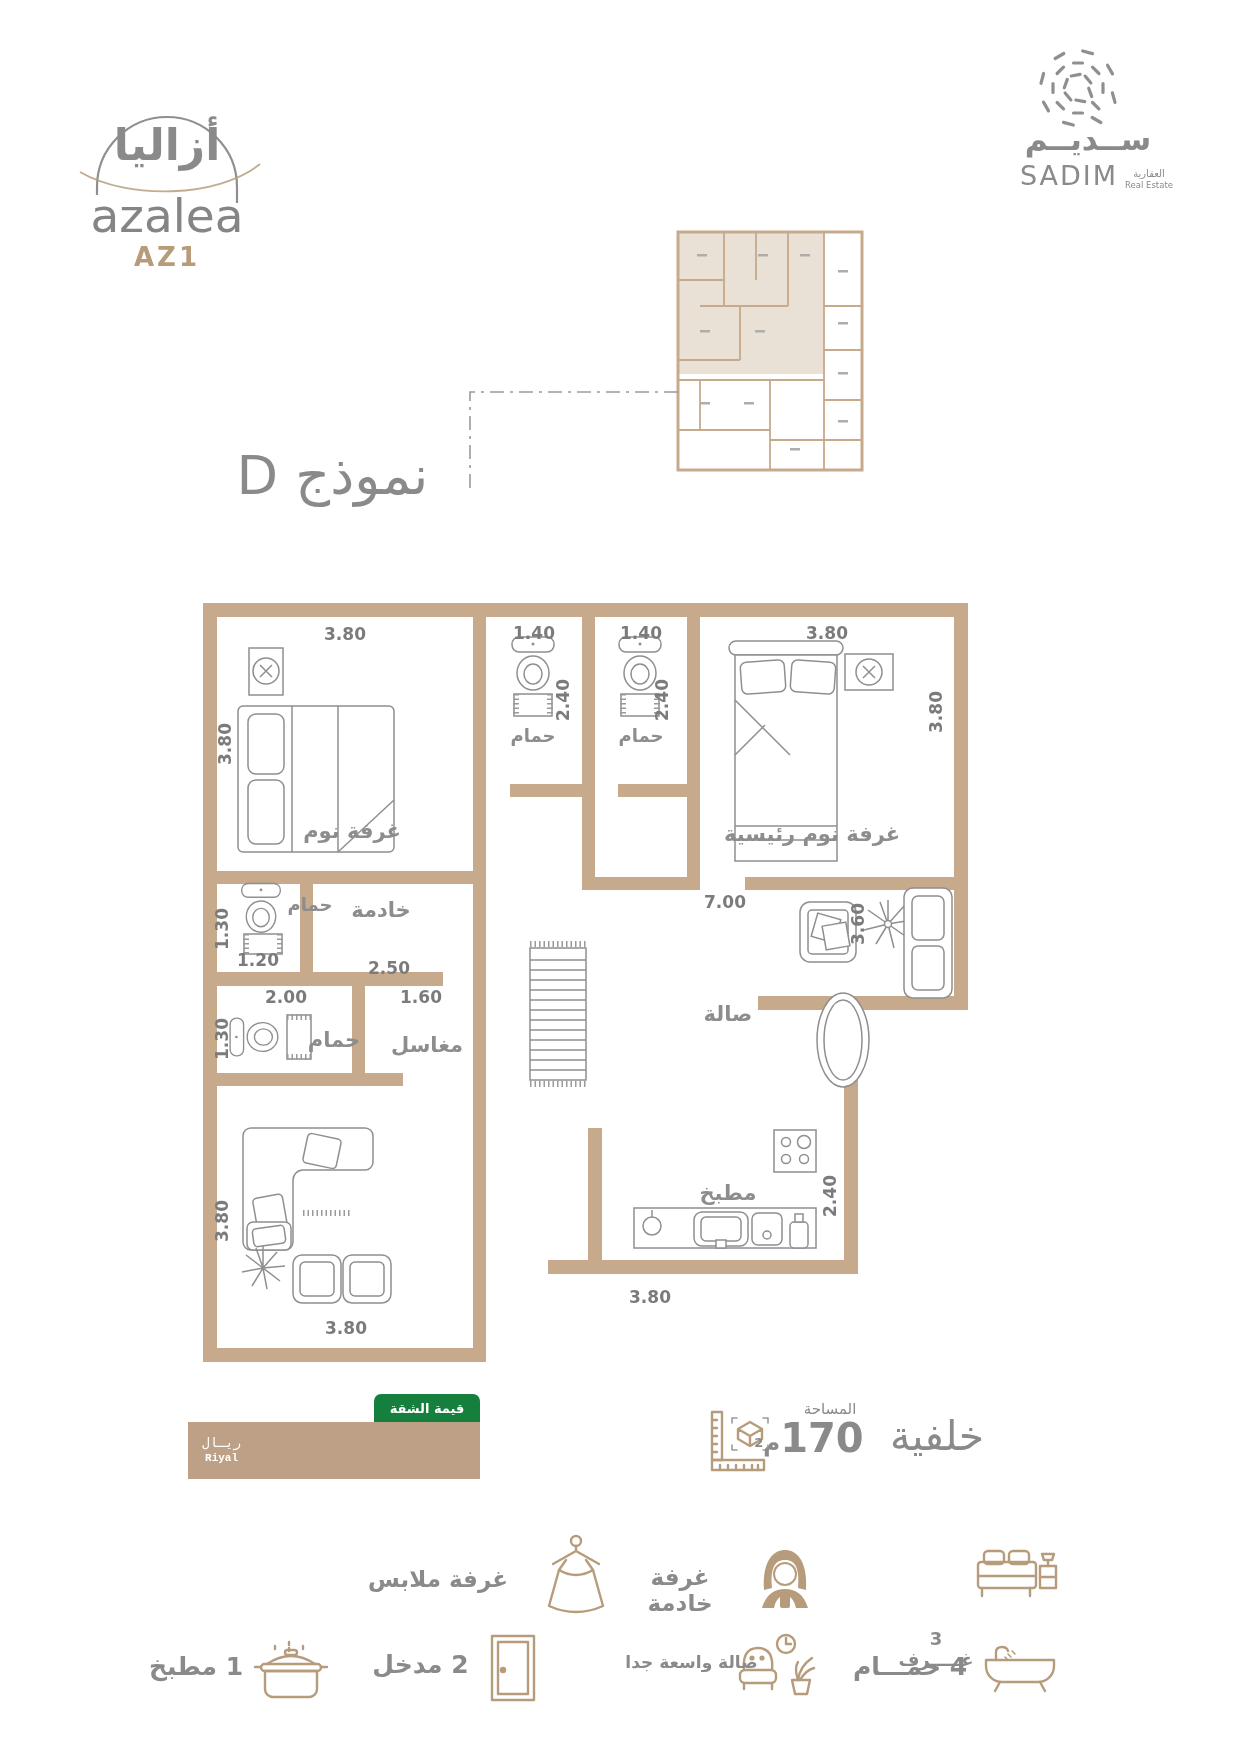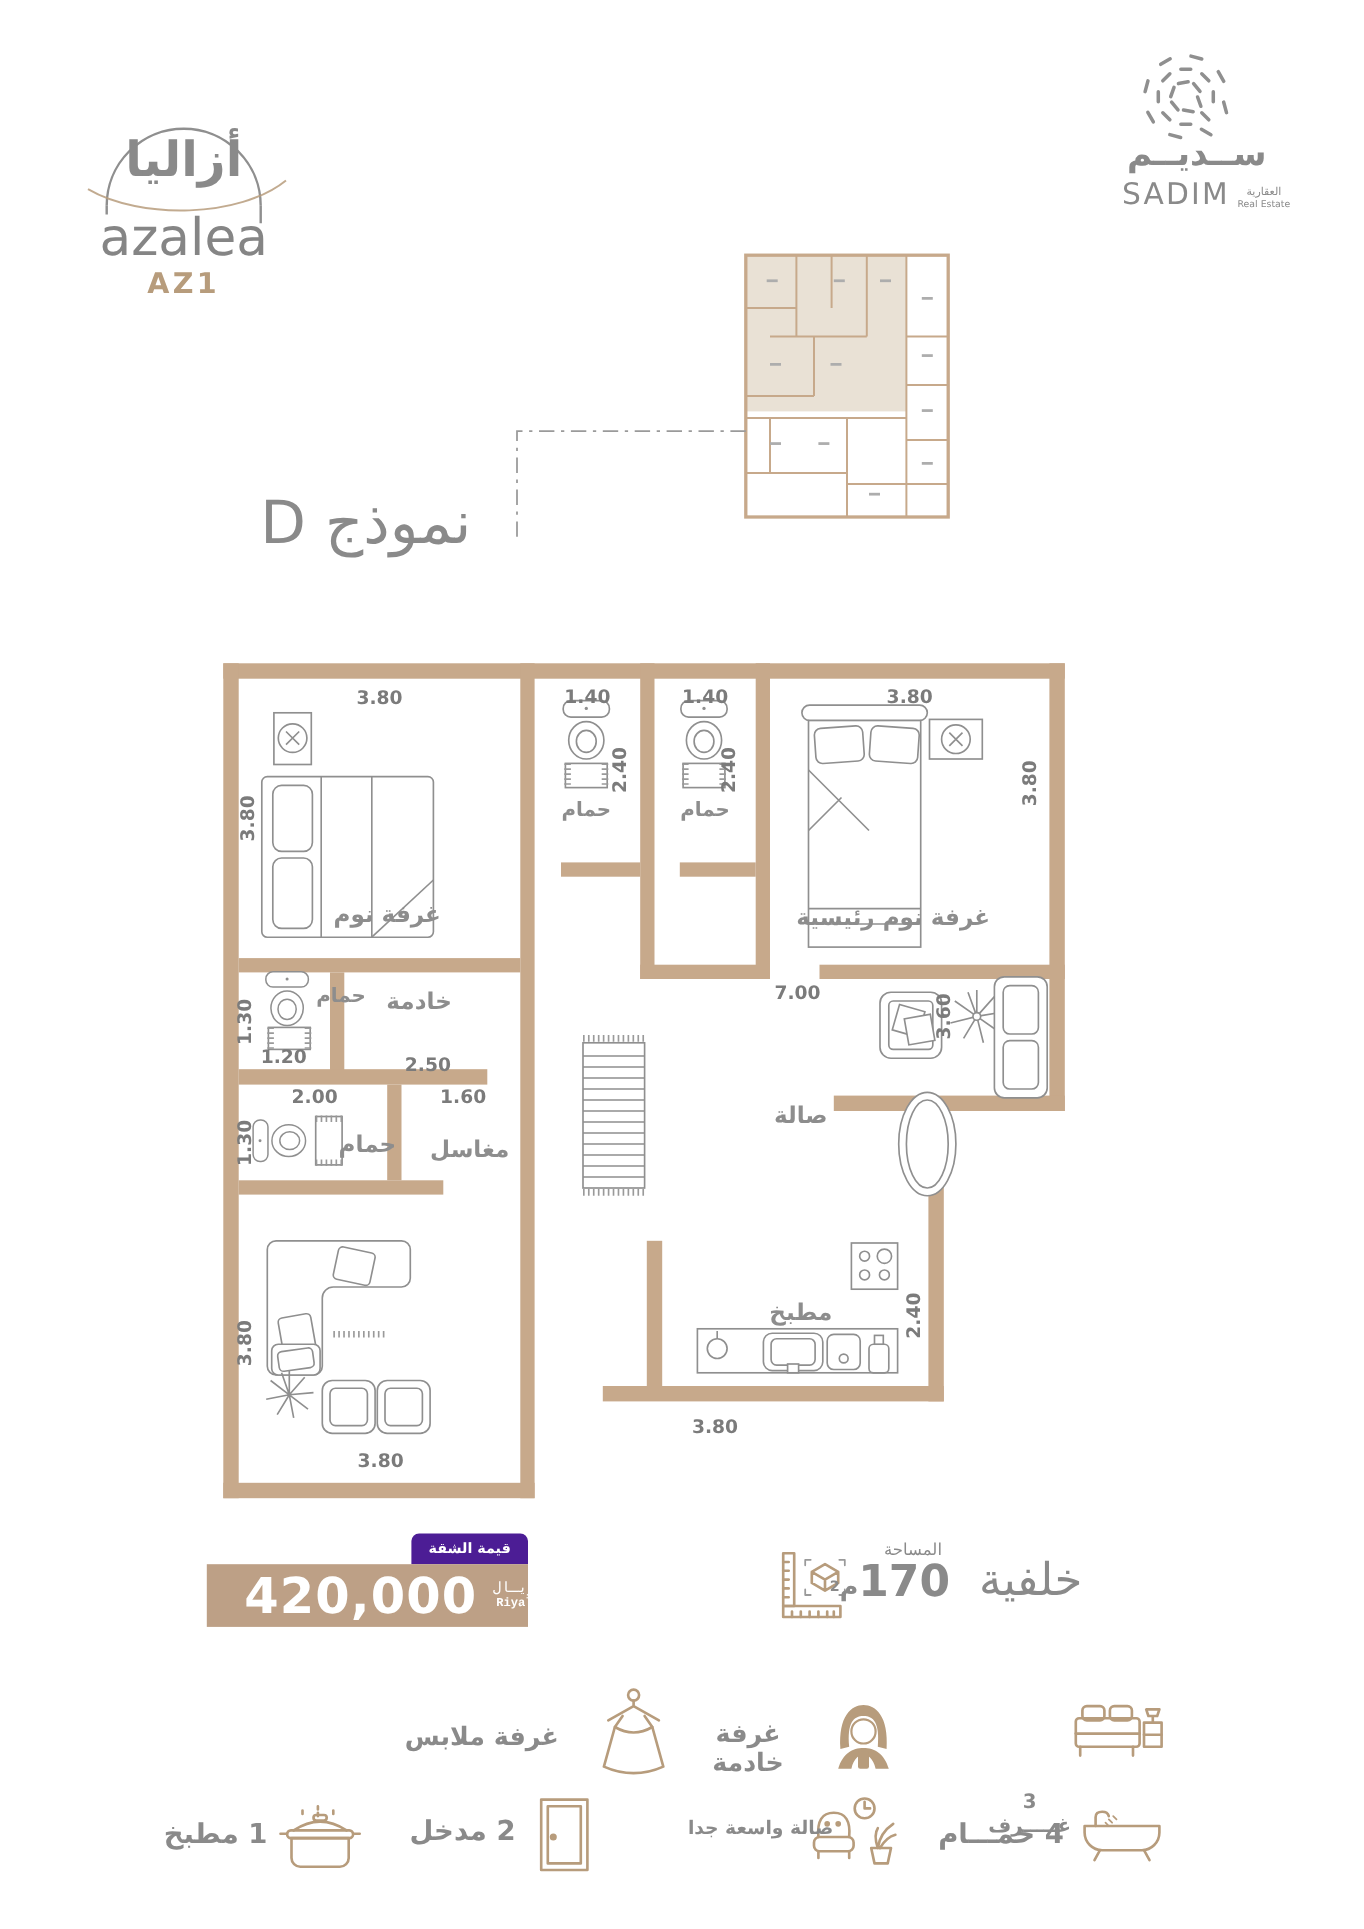--- a/index.html
+++ b/index.html
@@ -2,21 +2,21 @@
 <html lang="ar"><head>
 <meta charset="utf-8">
 <style>
   html,body{margin:0;padding:0;background:#fff;}
   body{width:1240px;height:1754px;position:relative;overflow:hidden;
        font-family:"DejaVu Sans",sans-serif;}
   .abs{position:absolute;}
   .rtl{direction:rtl;unicode-bidi:plaintext;}
   #title{left:200px;top:444px;width:265px;font-size:54px;color:#8a8a8a;text-align:center;}
   
-  #price-tab{left:374px;top:1394px;width:106px;height:28px;background:#4c1d95;
+  #price-tab{left:374px;top:1394px;width:106px;height:28px;background:#15803d;
     border-radius:7px 7px 0 0;display:flex;align-items:center;justify-content:center;
     color:#fff;font-size:13px;font-weight:bold;}
   #price-bar{left:188px;top:1422px;width:292px;height:57px;background:#bda086;
     display:flex;align-items:center;color:#fff;}
   #price-value{font-size:45px;font-weight:bold;letter-spacing:1px;margin-left:34px;line-height:1;}
   #price-cur{margin-left:14px;line-height:1.15;text-align:center;font-family:Liberation Mono, monospace;}
   #price-cur .ar{font-size:13px;display:block;}
   #price-cur .en{font-size:11px;display:block;font-weight:bold;}
   
   #area-label{left:788px;top:1400px;width:84px;font-size:15px;color:#8a8a8a;text-align:center;}
@@ -352,21 +352,20 @@
     <path d="M8,31 h-6 M68,31 h6"></path>
   </g>
 </svg>
 
 <div class="abs rtl" id="title">نموذج D</div>
 
 <div class="abs rtl" id="price-tab">
   <span>قيمة الشقة</span>
 </div>
 <div class="abs" id="price-bar">
-  <div id="price-value">420,000</div>
   <div id="price-cur">
     <span class="ar rtl">ريـال</span>
     <span class="en">Riyal</span>
   </div>
 </div>
 
 <div class="abs rtl" id="area-label">المساحة</div>
 <div class="abs" id="area-value">
   <span class="v">170</span>
   <span class="u">م</span>

